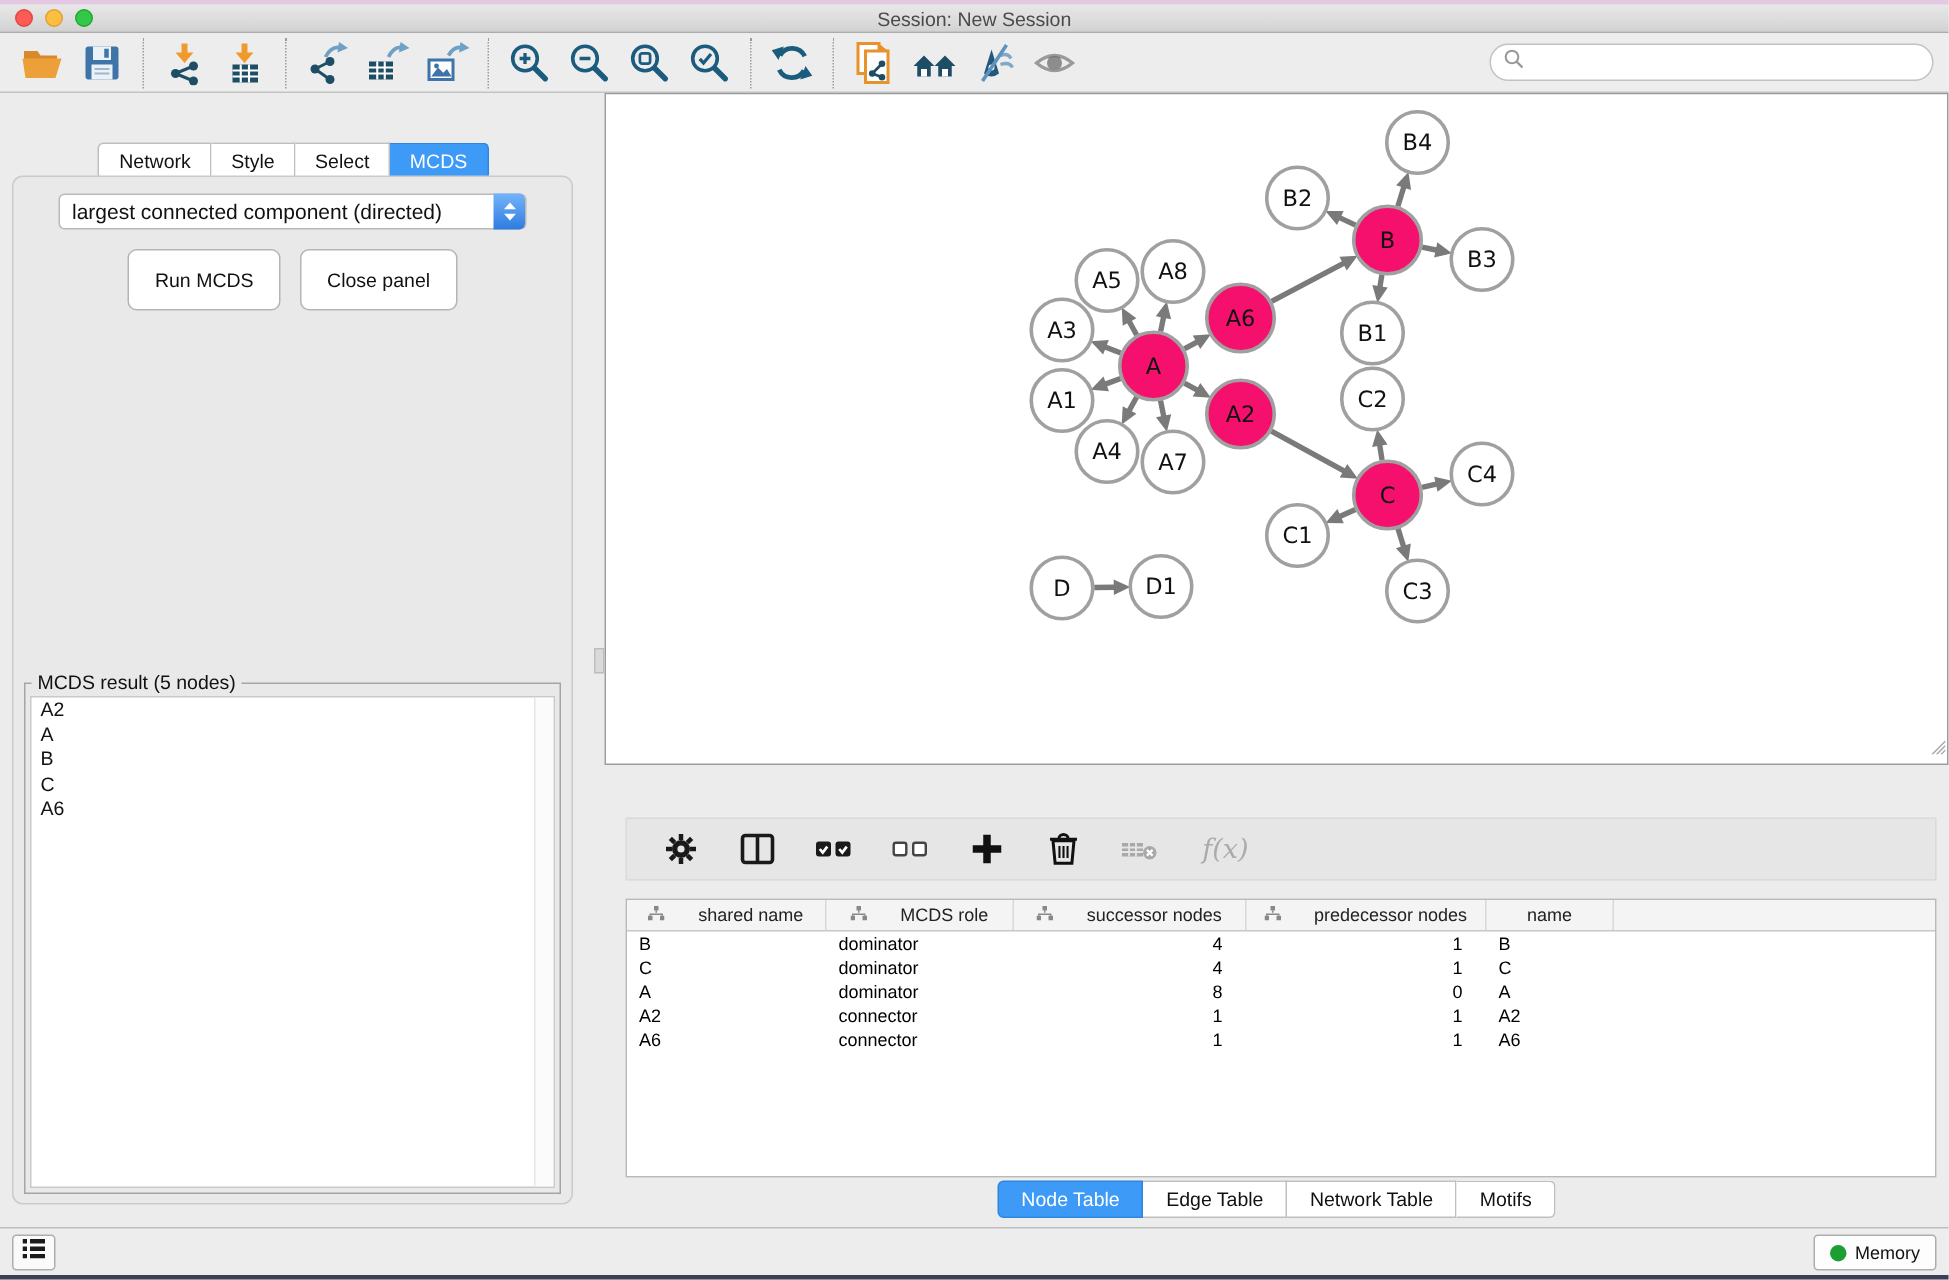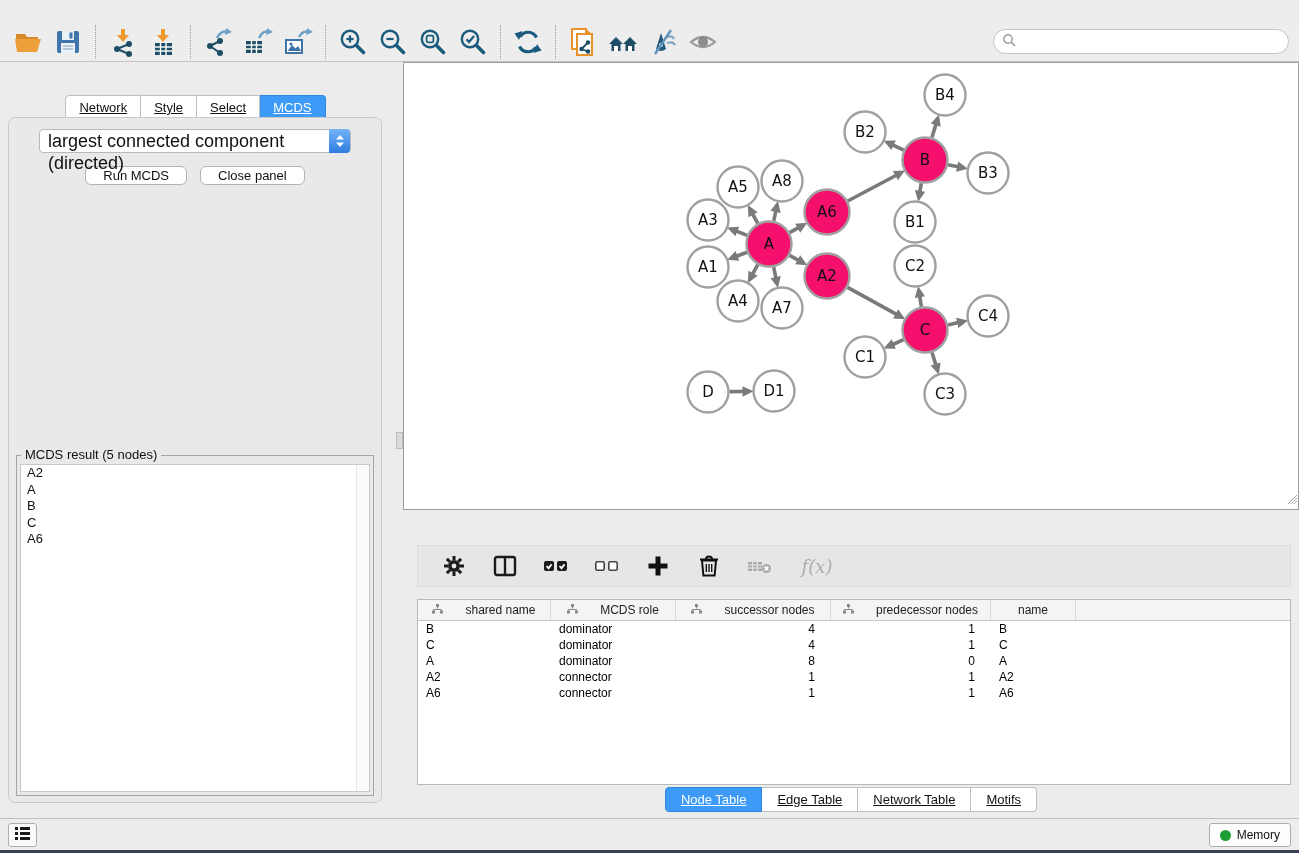--- a/index.html
+++ b/index.html
@@ -28,36 +28,36 @@
     border:1px solid #C2C2C2; border-radius:13px; display:flex; align-items:center; padding-left:8px; }
 
   
   .control-panel { position:absolute; top:62px; left:0; width:391px; height:748px; }
   .panel-head { position:relative; height:30px; }
   .panel-title { position:absolute; left:12px; top:9px; font-size:13px; color:#222; }
   .panel-btns { position:absolute; right:8px; top:8px; display:flex; gap:10px; align-items:center; }
   .cp-tabs { position:absolute; top:33px; left:0; right:0; display:flex; justify-content:center; }
   .seg { display:flex; }
   .seg .tab { background:#fff; border:1px solid #BFBFBF; border-left:none; font-size:13px;
-    padding:4px 13px; color:#111; cursor:default;text-decoration:underline; }
+    padding:4px 13px; color:#111; cursor:default; }
   .seg .tab:first-child { border-left:1px solid #BFBFBF; border-radius:4px 0 0 4px; }
   .seg .tab:last-child { border-radius:0 4px 4px 0; }
   .seg .tab.active { background:#3D9BF7; border-color:#2E86E0; color:#fff; }
   .cp-content { position:absolute; top:55px; left:8px; right:9px; bottom:7px; background:#E9E9E9;
     border:1px solid #CACACA; border-radius:7px; }
   .opt-label { margin-top:22px; text-align:center; font-size:13px; color:#111; }
   .dropdown { position:relative; width:312px; height:24px; margin:11px auto 0; background:#fff;
-    border:1px solid #B9B9B9; border-radius:4px; font-size:18px; color:#111; line-height:22px;
+    border:1px solid #B9B9B9; border-radius:4px; font-size:14px; color:#111; line-height:22px;
     padding-left:8px; }
   .dd-stepper { position:absolute; right:0; top:-1px; width:21px; height:24px;
     background:linear-gradient(#74B3F9,#2E7CE0); border-radius:0 4px 4px 0; display:flex;
     align-items:center; justify-content:center; }
   .btn-row { display:flex; justify-content:center; gap:13px; margin-top:13px; }
   .mac-btn { background:#fff; border:1px solid #B5B5B5; border-radius:6px; font-size:13px;
-    color:#111; padding:1px 17px; font-family:"Liberation Sans", sans-serif; }
+    color:#111; padding:12px 17px; font-family:"Liberation Sans", sans-serif; }
   .result-group { position:absolute; left:7px; right:7px; top:337px; bottom:6px;
     border:1px solid #A5A5A5; background:#E9E9E9; }
   .result-legend { position:absolute; top:-9px; left:4px; background:#E9E9E9; padding:0 4px;
     font-size:13px; color:#111; }
   .result-list { position:absolute; left:3px; right:3px; top:8px; bottom:3px; background:#fff;
     border:1px solid #C9C9C9; overflow:hidden; }
   .result-list::after { content:""; position:absolute; top:0; right:0; bottom:0; width:12px;
     background:#FBFBFB; border-left:1px solid #E6E6E6; }
   .result-item { font-size:13px; color:#111; padding:0 6px; line-height:16.5px; }
 
@@ -99,20 +99,28 @@
     border:1px solid #ADADAD; border-radius:3px; display:flex; align-items:center; gap:6px;
     padding:0 10px; font-size:12px; color:#111; }
   .mem-dot { width:11px; height:11px; border-radius:50%; background:#1D9E33; }
   .bottom-strip { position:absolute; bottom:0; left:0; right:0; height:3px; background:#3A4157; }
 </style>
 </head>
 <body>
 
 <div class="app">
 
+  <div class="titlebar">
+    <div class="tl-group">
+      <span class="tl red"></span>
+      <span class="tl yellow"></span>
+      <span class="tl green"></span>
+    </div>
+    <div class="title">Session: New Session</div>
+  </div>
 
   <div class="toolbar">
     <div class="tb-btn">
       <svg width="30" height="30" viewBox="0 0 30 30">
           <path d="M3 7 h9 l2 3 h11 v4 H3 z" fill="#D8892A"></path>
           <path d="M2 12 h26 l-4 13 H4 z" fill="#EDA039"></path>
         </svg>
     </div>
     <div class="tb-btn">
       <svg width="30" height="30" viewBox="0 0 30 30">

